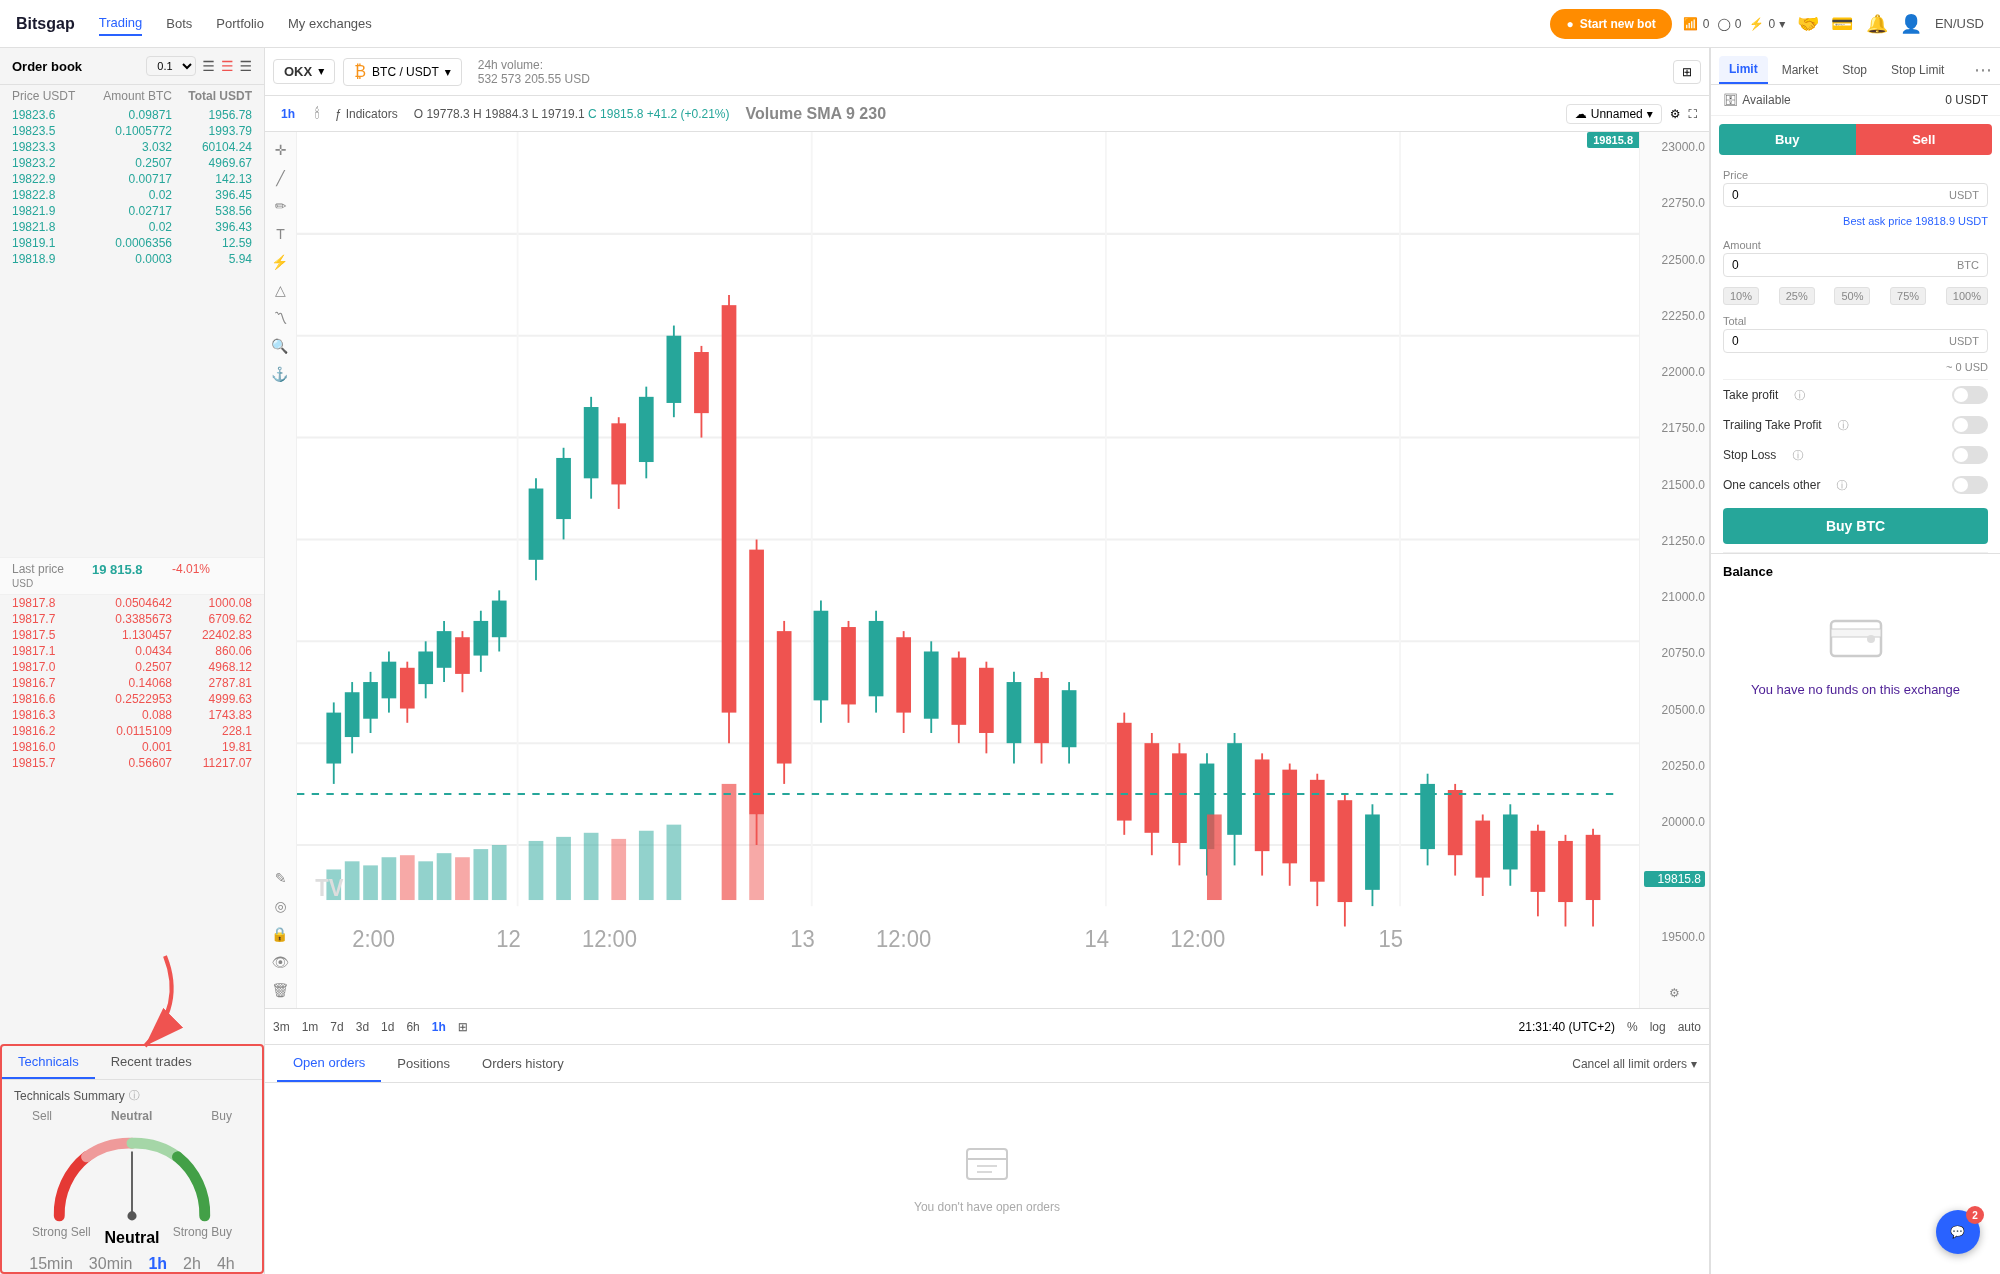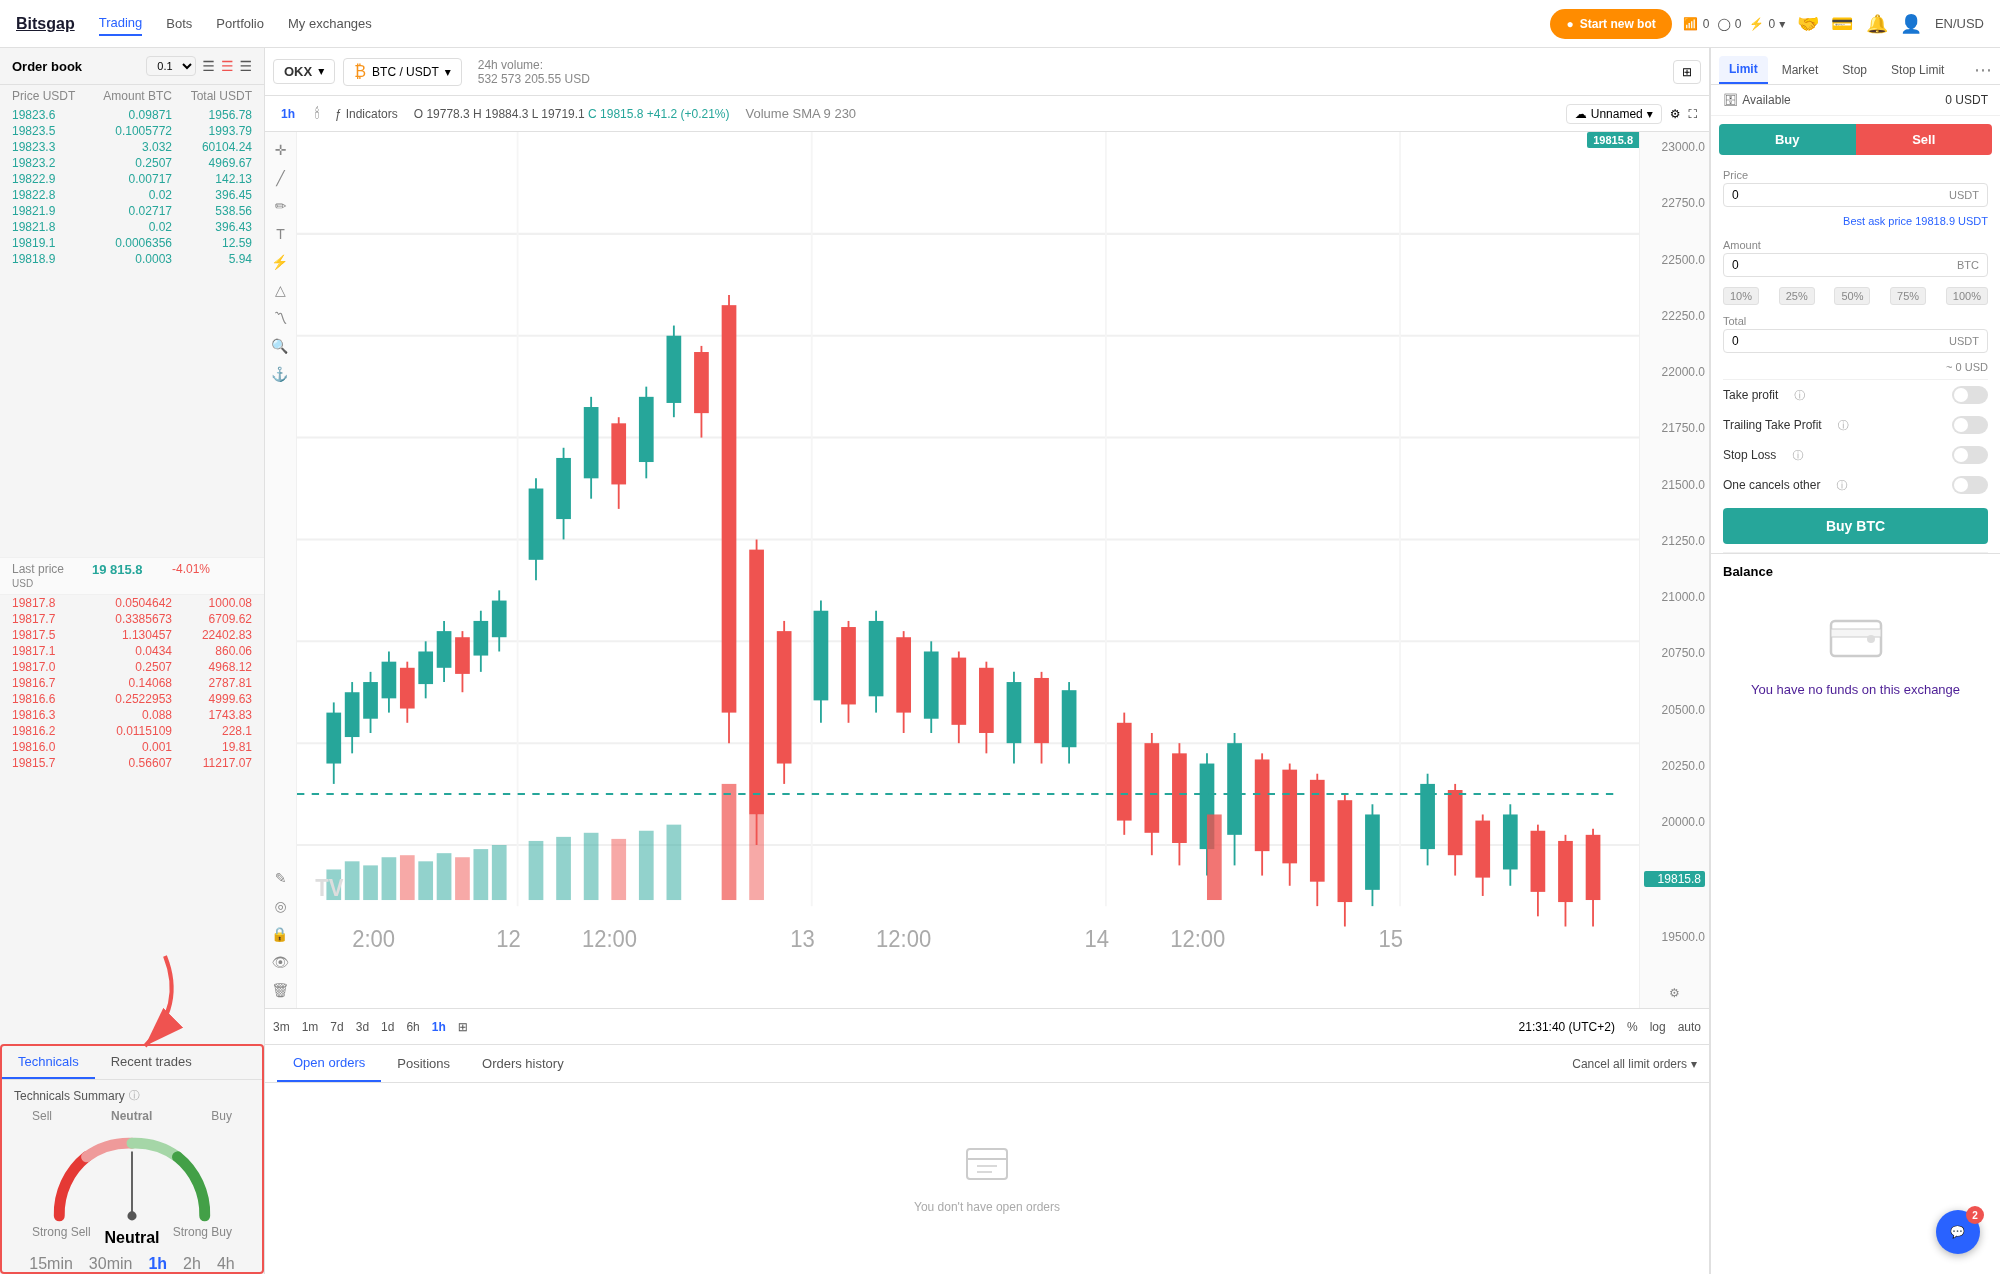--- a/index.html
+++ b/index.html
@@ -1,20 +1,20 @@
 <!DOCTYPE html>
 <html><head>
   <meta charset="utf-8">
   <style>
     * { box-sizing: border-box; margin: 0; padding: 0; font-family: -apple-system, BlinkMacSystemFont, 'Segoe UI', sans-serif; font-size: 12px; }
     body { background: #f5f5f5; overflow: hidden; width: 2000px; height: 1274px; }
 
     
     .top-nav { display: flex; align-items: center; background: #fff; border-bottom: 1px solid #e0e0e0; height: 48px; padding: 0 16px; gap: 24px; }
-    .logo { font-weight: 700; font-size: 16px; color: #1a1a2e; text-decoration: underline; }
+    .logo { font-weight: 700; font-size: 16px; color: #1a1a2e; }
     .nav-item { color: #555; cursor: pointer; font-size: 13px; padding: 4px 0; }
     .nav-item.active { color: #2962ff; border-bottom: 2px solid #2962ff; }
     .nav-right { margin-left: auto; display: flex; align-items: center; gap: 12px; }
     .start-bot-btn { background: #ff8c00; color: #fff; border: none; border-radius: 20px; padding: 8px 16px; cursor: pointer; font-size: 13px; font-weight: 600; display: flex; align-items: center; gap: 6px; }
     .nav-icon-group { display: flex; align-items: center; gap: 8px; color: #555; font-size: 13px; }
     .nav-stat { display: flex; align-items: center; gap: 4px; }
     .lang-selector { color: #555; font-size: 13px; cursor: pointer; }
 
     
     .main-layout { display: flex; height: calc(1274px - 48px); }
@@ -157,21 +157,21 @@
         </select>
         <span style="cursor:pointer;font-size:14px;color:#555;">☰</span>
         <span style="cursor:pointer;font-size:14px;color:#ef5350;">☰</span>
         <span style="cursor:pointer;font-size:14px;color:#555;">☰</span>
       </div>
     </div>
 
     <div class="ob-columns">
       <span>Price USDT</span>
       <span style="text-align:right;">Amount BTC</span>
-      <span style="text-align:right;">Total USDT</span>
+      <span style="text-align:right;font-weight:bold;">Total USDT</span>
     </div>
 
     <div style="flex:1;overflow:hidden;">
       <div class="ob-row ask">
           <span>19823.6</span>
           <span>0.09871</span>
           <span>1956.78</span>
         </div>
       <div class="ob-row ask">
           <span>19823.5</span>
@@ -351,21 +351,21 @@
     <div class="chart-toolbar">
       <span class="interval-btn active">1h</span>
       <span style="font-size:14px;cursor:pointer;">🕯</span>
       <div class="chart-indicators-btn">
         <span>ƒ</span>
         <span>Indicators</span>
       </div>
       <div class="chart-ohlcv">
         <span>O 19778.3  H 19884.3  L 19719.1  </span><span class="green">C 19815.8  +41.2 (+0.21%)</span>
       </div>
-      <div style="font-size:13px;color:#888;">Volume SMA 9  230</div>
+      <div style="font-size:16px;color:#888;font-weight:bold;">Volume SMA 9  230</div>
       <div class="chart-right-controls">
         <div style="display:flex;align-items:center;gap:4px;border:1px solid #e0e0e0;border-radius:4px;padding:2px 8px;cursor:pointer;">
           <span>☁</span>
           <span>Unnamed</span>
           <span>▾</span>
         </div>
         <span style="cursor:pointer;">⚙</span>
         <span style="cursor:pointer;">⛶</span>
       </div>
     </div>

